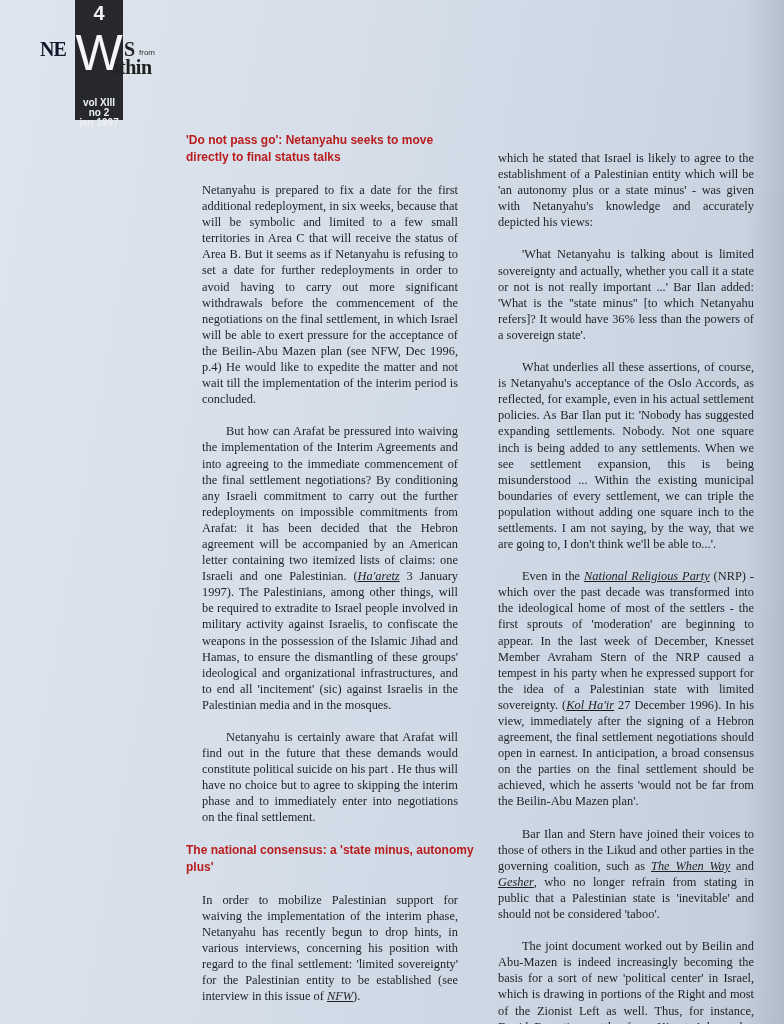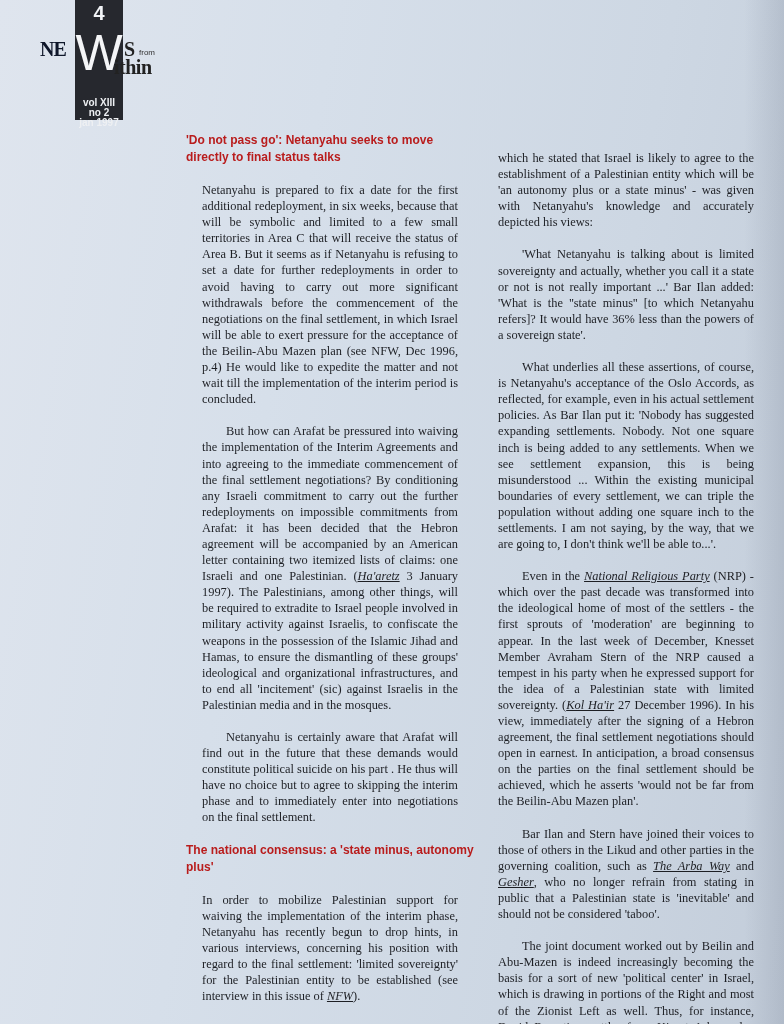--- a/index.html
+++ b/index.html
@@ -62,15 +62,15 @@
 
   <h2 class="second">The national consensus: a 'state minus, autonomy plus'</h2>
   <p><span>In order to mobilize Palestinian support for waiving the implementation of the interim phase, Netanyahu has recently begun to drop hints, in various interviews, concerning his position with regard to the final settlement: 'limited sovereignty' for the Palestinian entity to be established (see interview in this issue of </span><em>NFW</em><span>).</span></p>
 </div>
 
 <div class="col col-right">
   <p id="p2cont">which he stated that Israel is likely to agree to the establishment of a Palestinian entity which will be 'an autonomy plus or a state minus' - was given with Netanyahu's knowledge and accurately depicted his views:</p>
   <p class="ind">'What Netanyahu is talking about is limited sovereignty and actually, whether you call it a state or not is not really important ...' Bar Ilan added: 'What is the ''state minus'' [to which Netanyahu refers]? It would have 36% less than the powers of a sovereign state'.</p>
   <p class="ind">What underlies all these assertions, of course, is Netanyahu's acceptance of the Oslo Accords, as reflected, for example, even in his actual settlement policies. As Bar Ilan put it: 'Nobody has suggested expanding settlements. Nobody. Not one square inch is being added to any settlements. When we see settlement expansion, this is being misunderstood ... Within the existing municipal boundaries of every settlement, we can triple the population without adding one square inch to the settlements. I am not saying, by the way, that we are going to, I don't think we'll be able to...'.</p>
   <p class="ind"><span>Even in the </span><em>National Religious Party</em><span> (NRP) - which over the past decade was transformed into the ideological home of most of the settlers - the first sprouts of 'moderation' are beginning to appear. In the last week of December, Knesset Member Avraham Stern of the NRP caused a tempest in his party when he expressed support for the idea of a Palestinian state with limited sovereignty. (</span><em>Kol Ha'ir</em><span> 27 December 1996). In his view, immediately after the signing of a Hebron agreement, the final settlement negotiations should open in earnest. In anticipation, a broad consensus on the parties on the final settlement should be achieved, which he asserts 'would not be far from the Beilin-Abu Mazen plan'.</span></p>
-  <p class="ind"><span>Bar Ilan and Stern have joined their voices to those of others in the Likud and other parties in the governing coalition, such as </span><em>The Arba Way</em><span> and </span><em>Gesher</em><span>, who no longer refrain from stating in public that a Palestinian state is 'inevitable' and should not be considered 'taboo'.</span></p>
+  <p class="ind"><span>Bar Ilan and Stern have joined their voices to those of others in the Likud and other parties in the governing coalition, such as </span><em>The When Way</em><span> and </span><em>Gesher</em><span>, who no longer refrain from stating in public that a Palestinian state is 'inevitable' and should not be considered 'taboo'.</span></p>
   <p class="ind">The joint document worked out by Beilin and Abu-Mazen is indeed increasingly becoming the basis for a sort of new 'political center' in Israel, which is drawing in portions of the Right and most of the Zionist Left as well. Thus, for instance, David Ramati, a settler from Kiryat Arba and a member of the Likud, defines himself as a supporter of Beilin because the latter is 'an avowed supporter of the settlement in Hebron, and that makes him our ally'. On the other</p>
 </div>
 
 </body></html>

